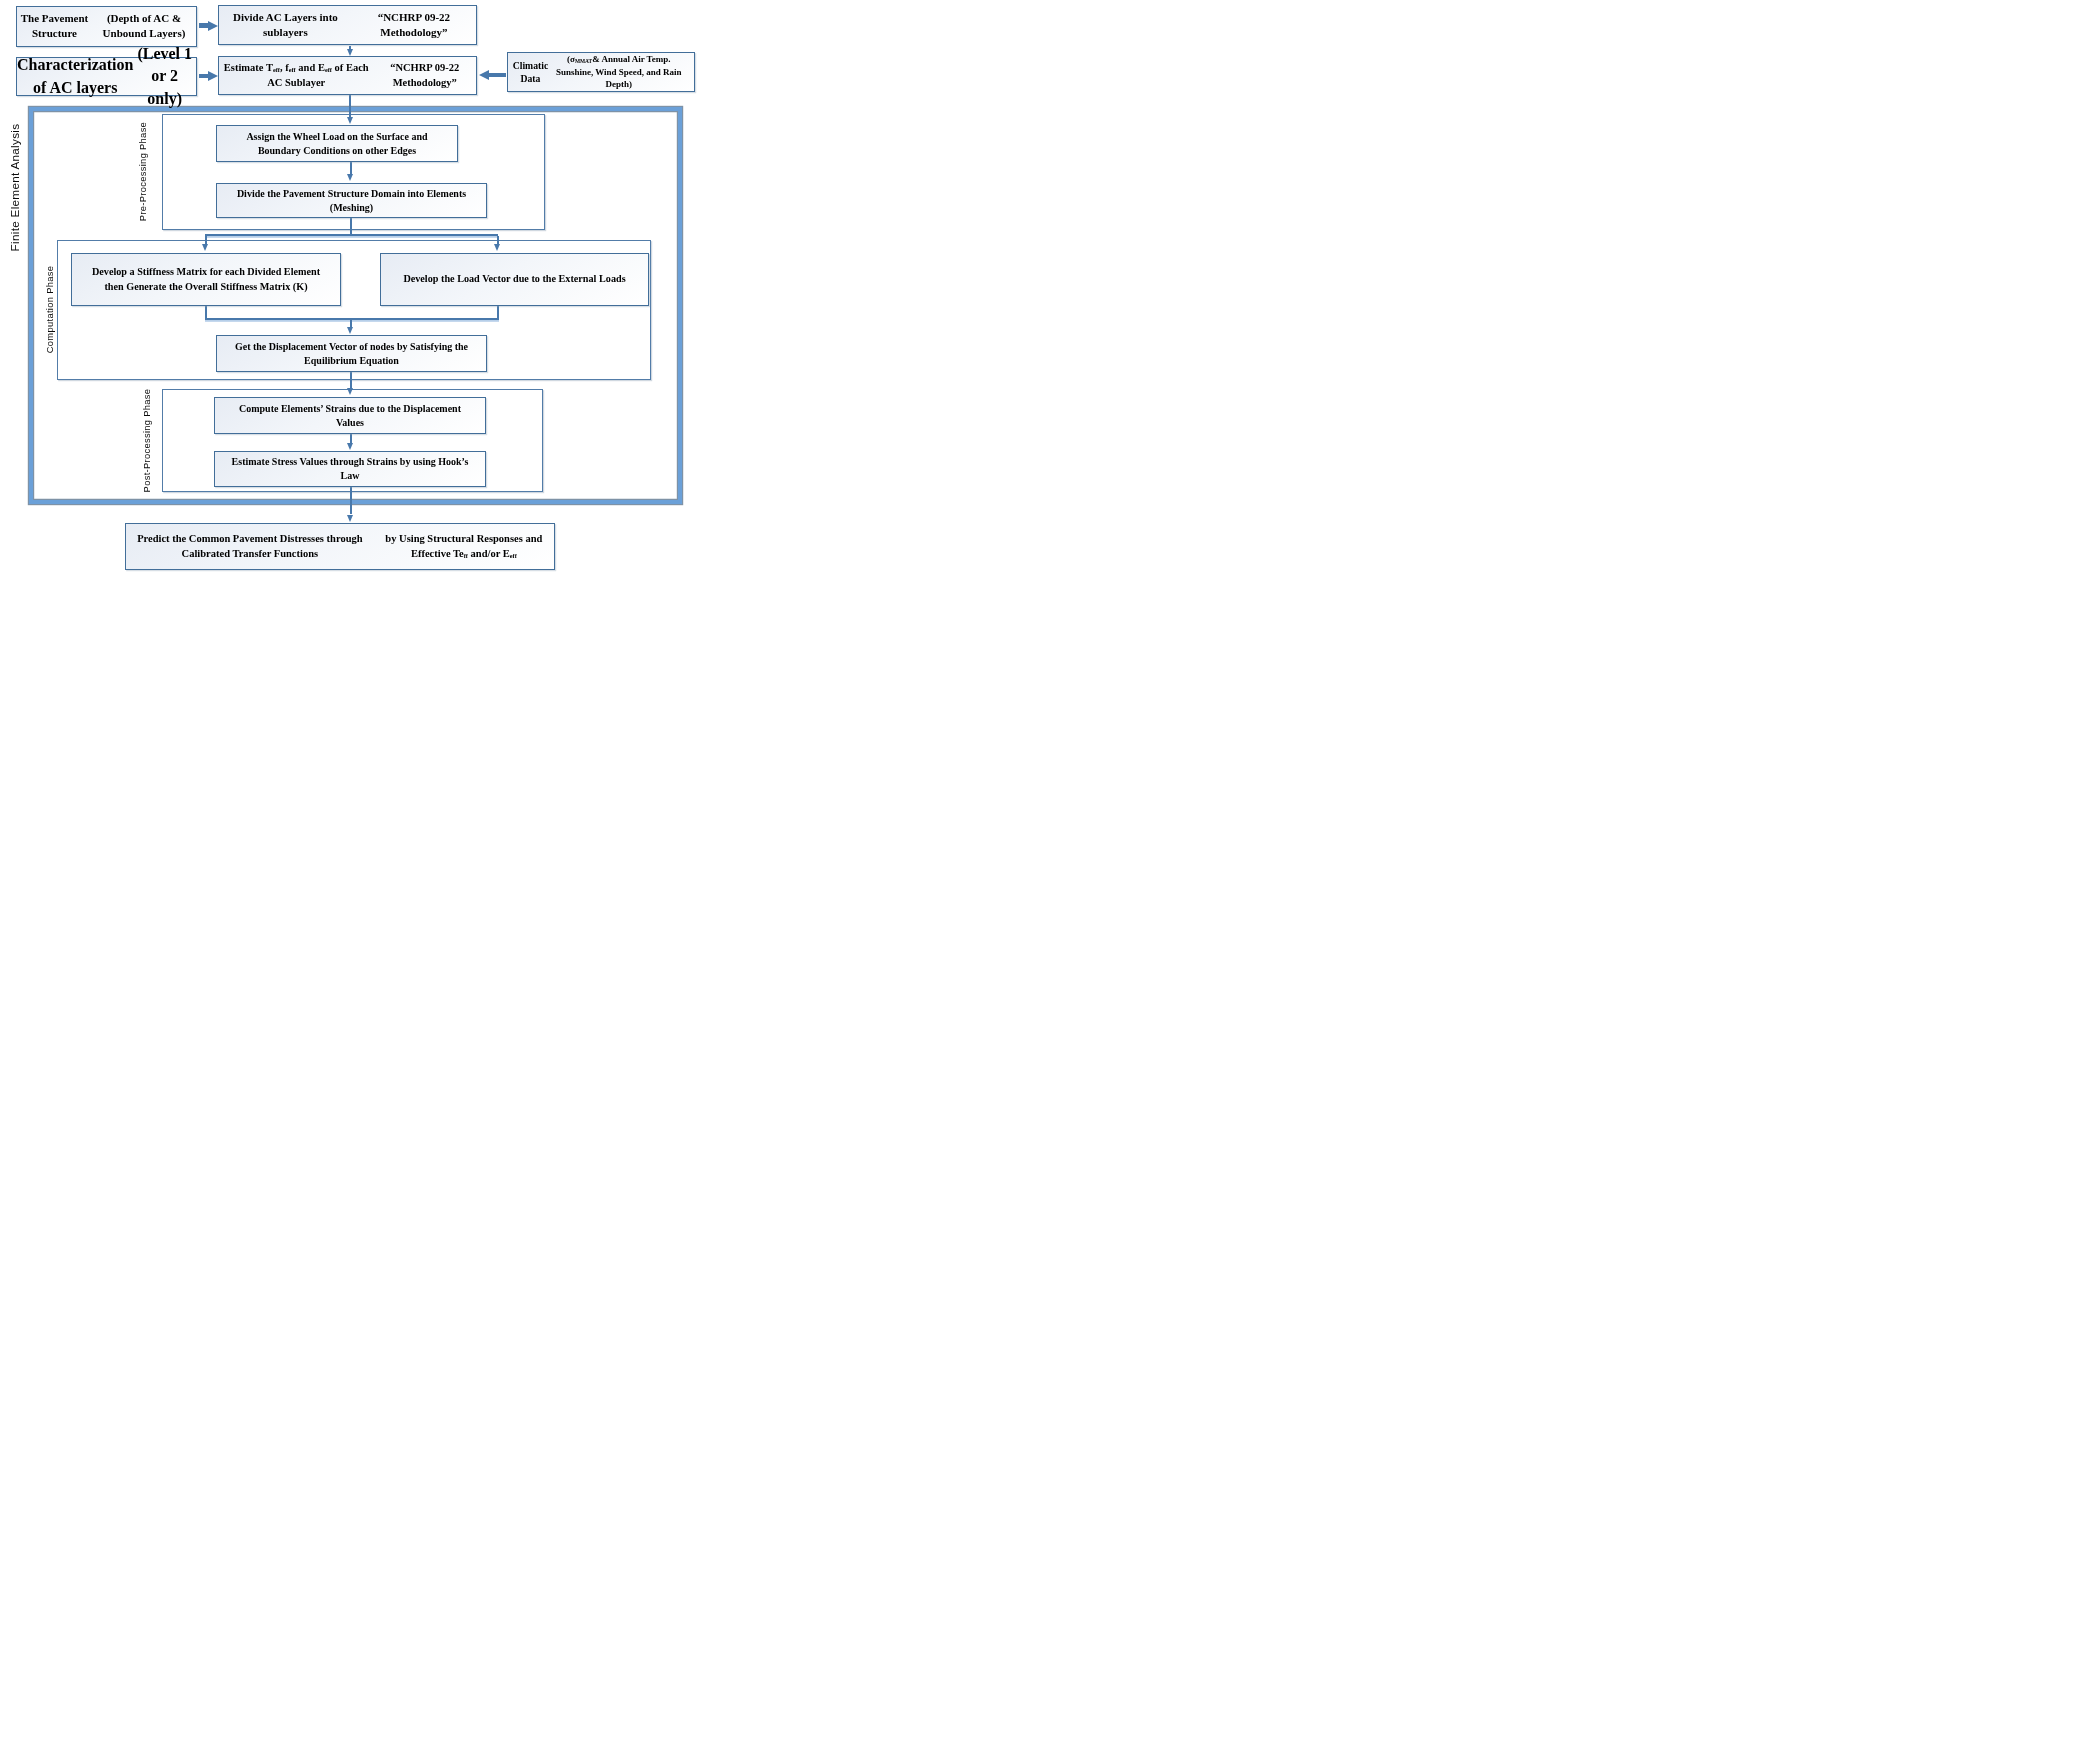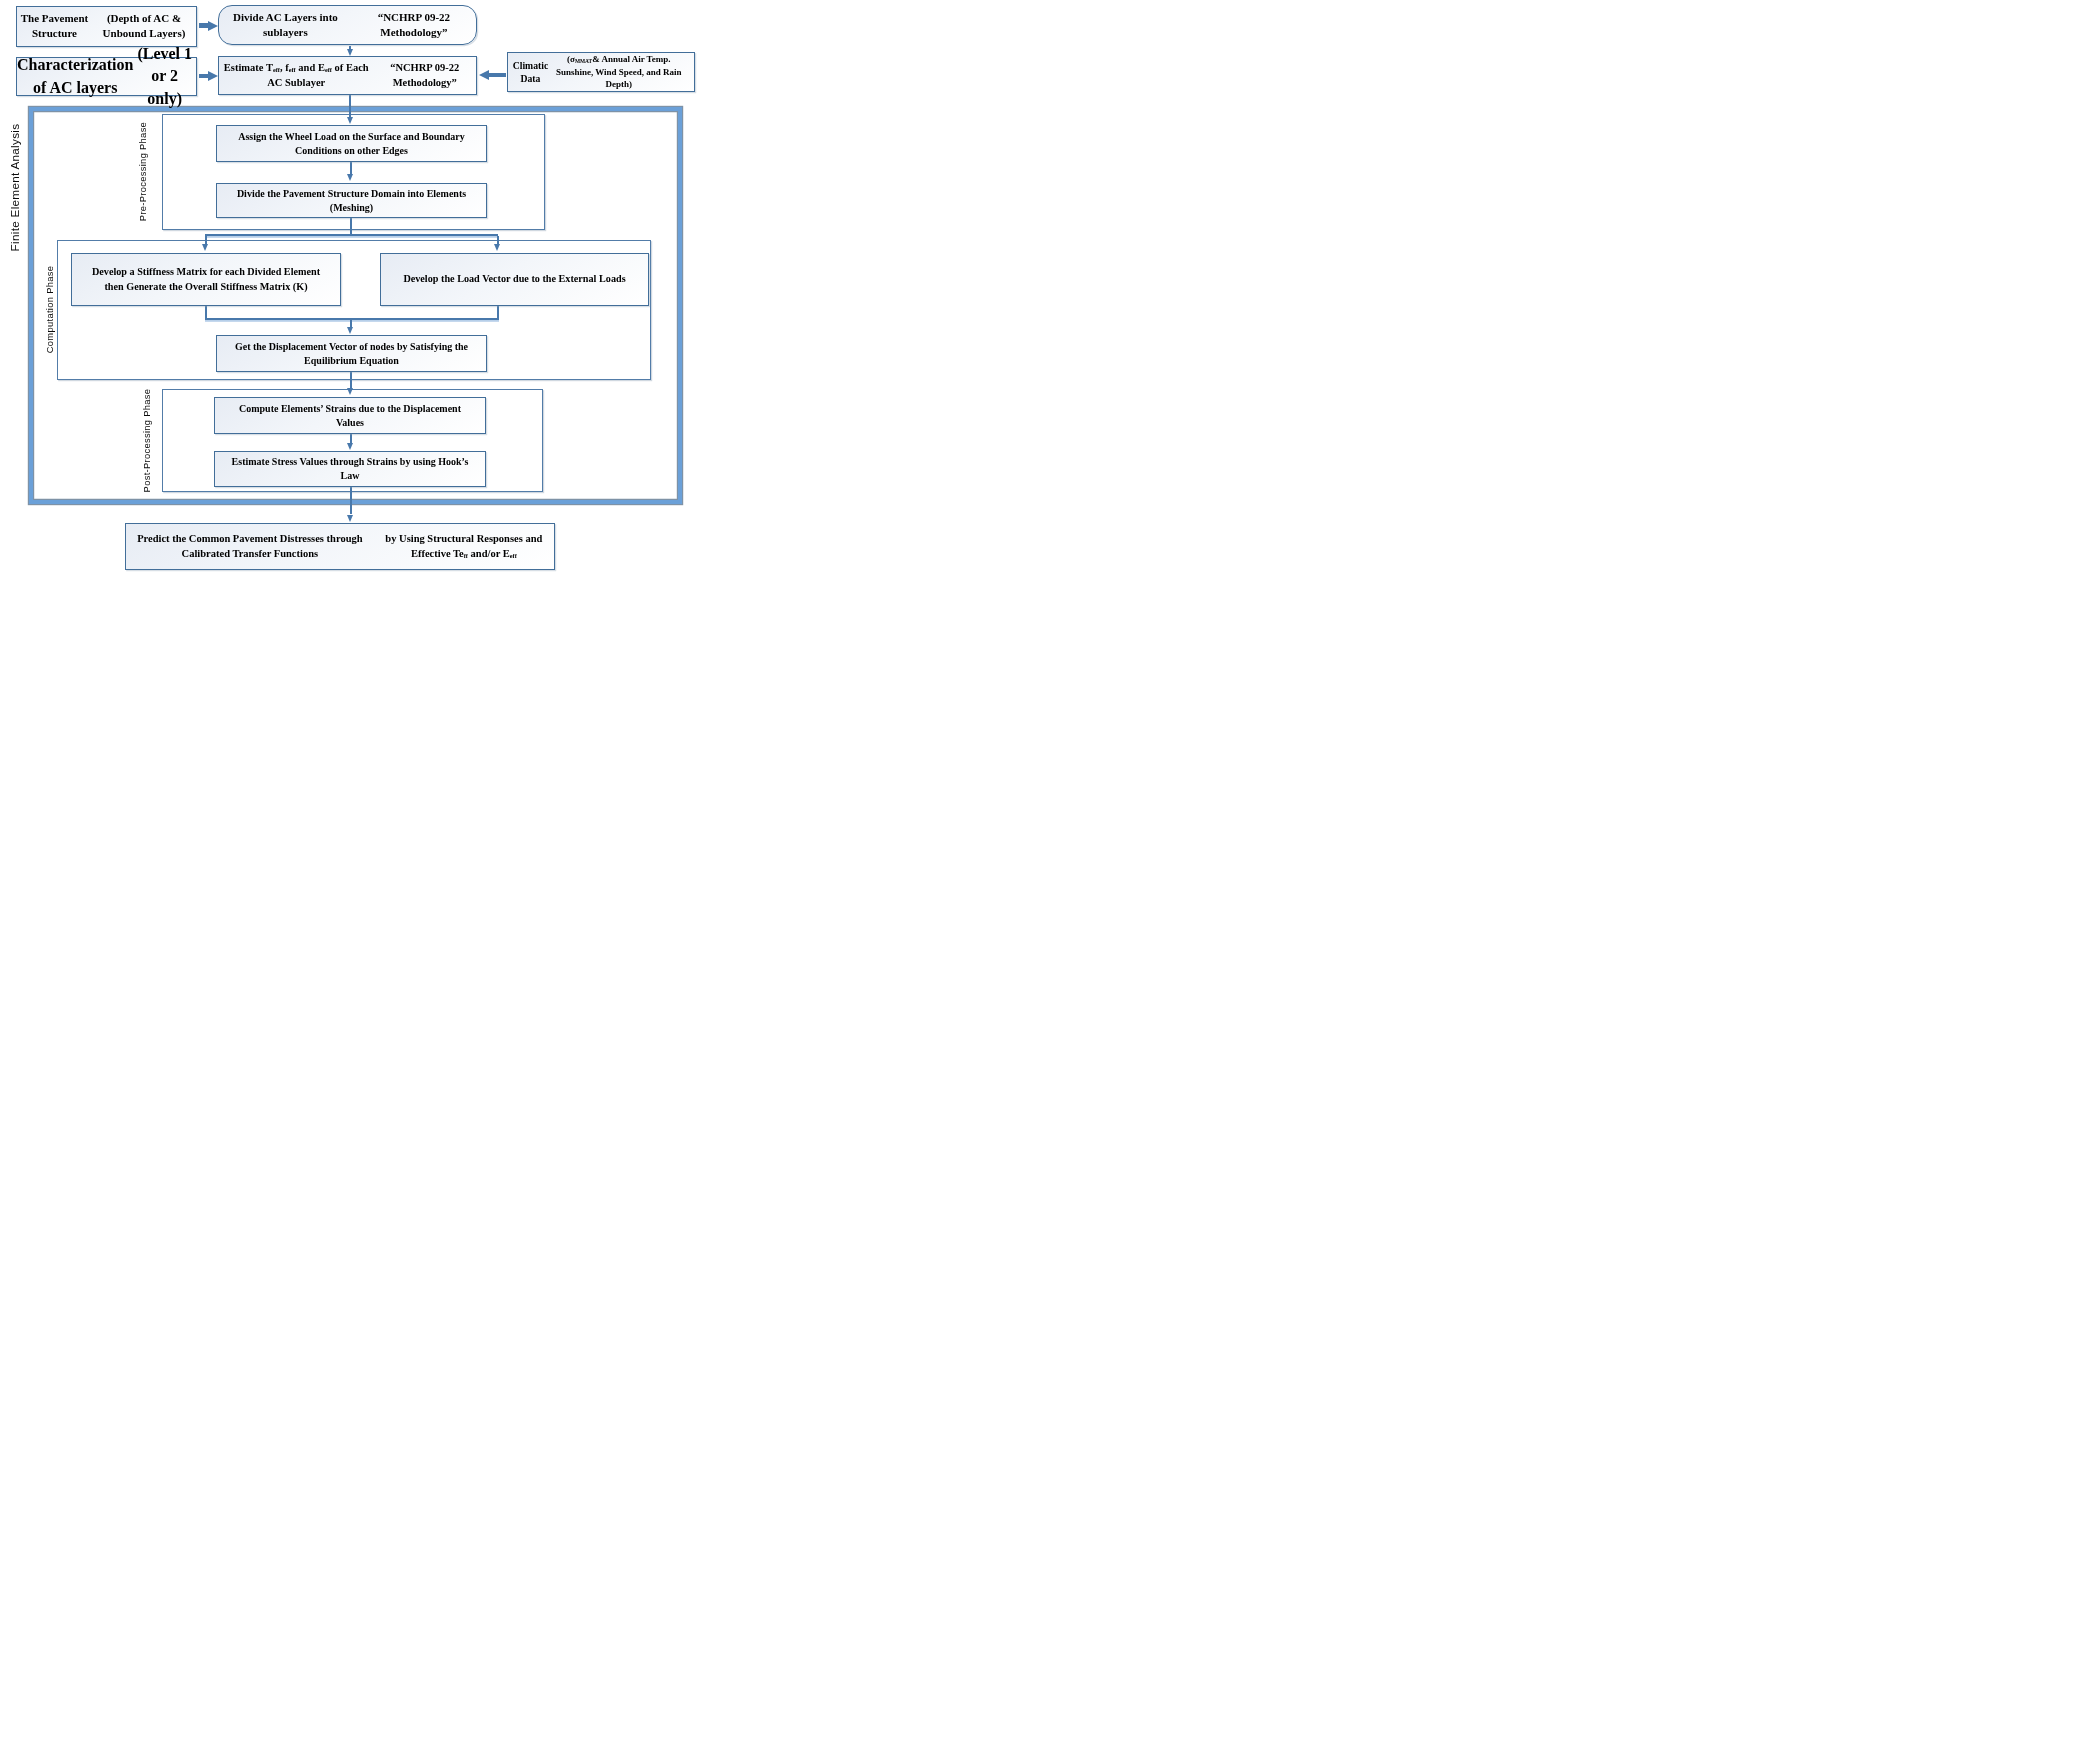--- a/index.html
+++ b/index.html
@@ -50,21 +50,21 @@
   <div class="vlabel" style="left:-3.5px;top:304px;width:105px;font-size:9.4px;">Computation Phase</div>
 
   <div class="phasebox" style="left:162px;top:389px;width:381px;height:103px;"></div>
   <div class="vlabel" style="left:91px;top:435px;width:111px;font-size:9.4px;">Post-Processing Phase</div>
 
   <div class="fbox" style="left:16px;top:5.9px;width:181px;height:41px;font-size:11px;">
     <div>The Pavement Structure</div>
     <div class="it">(Depth of AC &amp; Unbound Layers)</div>
   </div>
 
-  <div class="fbox" style="left:218px;top:5.3px;width:259px;height:40px;font-size:11px;border-radius:14px;">
+  <div class="fbox" style="left:218px;top:5.3px;width:259px;height:40px;font-size:11px;">
     <div>Divide AC Layers into sublayers</div>
     <div class="it">“NCHRP 09-22 Methodology”</div>
   </div>
 
   <div class="fbox" style="left:16px;top:57px;width:181px;height:39px;font-size:16px;">
     <div>Characterization of AC layers</div>
     <div class="it">(Level 1 or 2 only)</div>
   </div>
 
   <div class="fbox" style="left:218px;top:56px;width:259px;height:39px;font-size:10.5px;">
@@ -74,21 +74,21 @@
     <div class="it">“NCHRP 09-22 Methodology”</div>
   </div>
 
   <div class="fbox" style="left:507px;top:52px;width:188px;height:40px;font-size:9.7px;padding:0 4.7px;">
     <div>Climatic Data</div>
     <div class="it" style="font-size:9px;">
       <span>(σ</span><span class="sub">MMAT</span><span>&amp; Annual Air Temp. Sunshine, Wind Speed, and Rain Depth)</span>
     </div>
   </div>
 
-  <div class="fbox" style="left:216px;top:125px;width:271px;height:37px;font-size:10px;padding:0 17.6px;">
+  <div class="fbox" style="left:216px;top:125px;width:242px;height:37px;font-size:10px;padding:0 17.6px;">
     <div>Assign the Wheel Load on the Surface and Boundary Conditions on other Edges</div>
   </div>
 
   <div class="fbox" style="left:216px;top:183px;width:271px;height:35px;font-size:10px;padding:0 17.6px;">
     <div>
       <span>Divide the Pavement Structure Domain into Elements </span><span class="it">(Meshing)</span>
     </div>
   </div>
 
   <div class="fbox" style="left:71px;top:253px;width:270px;height:53px;font-size:10.2px;padding:0 17.6px;">

